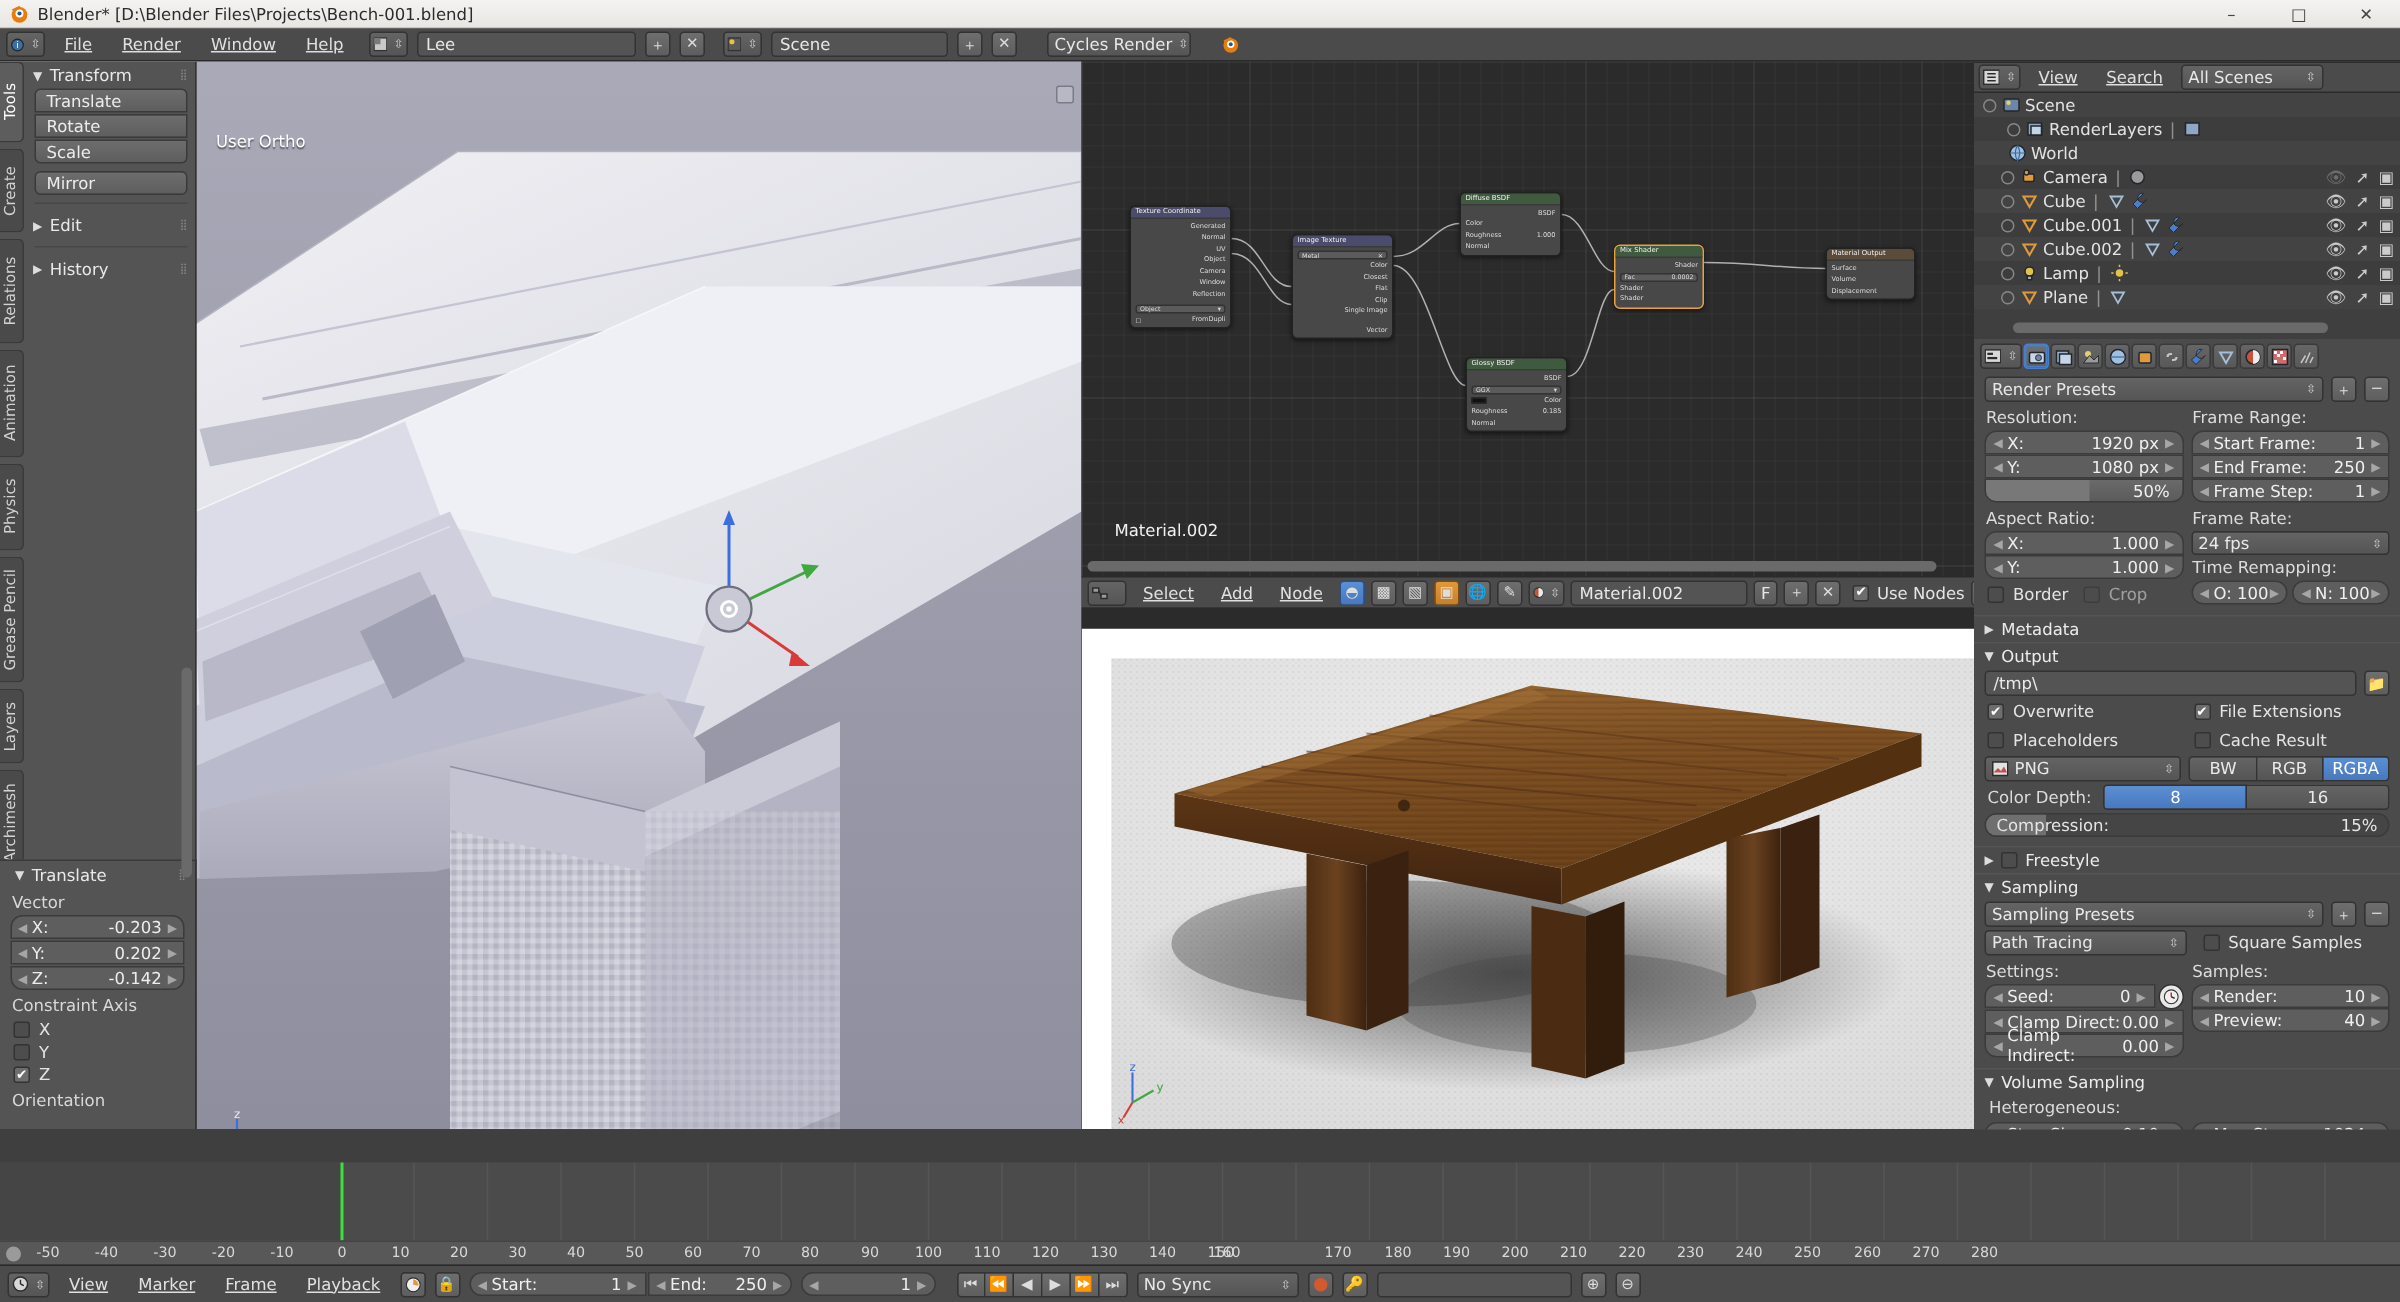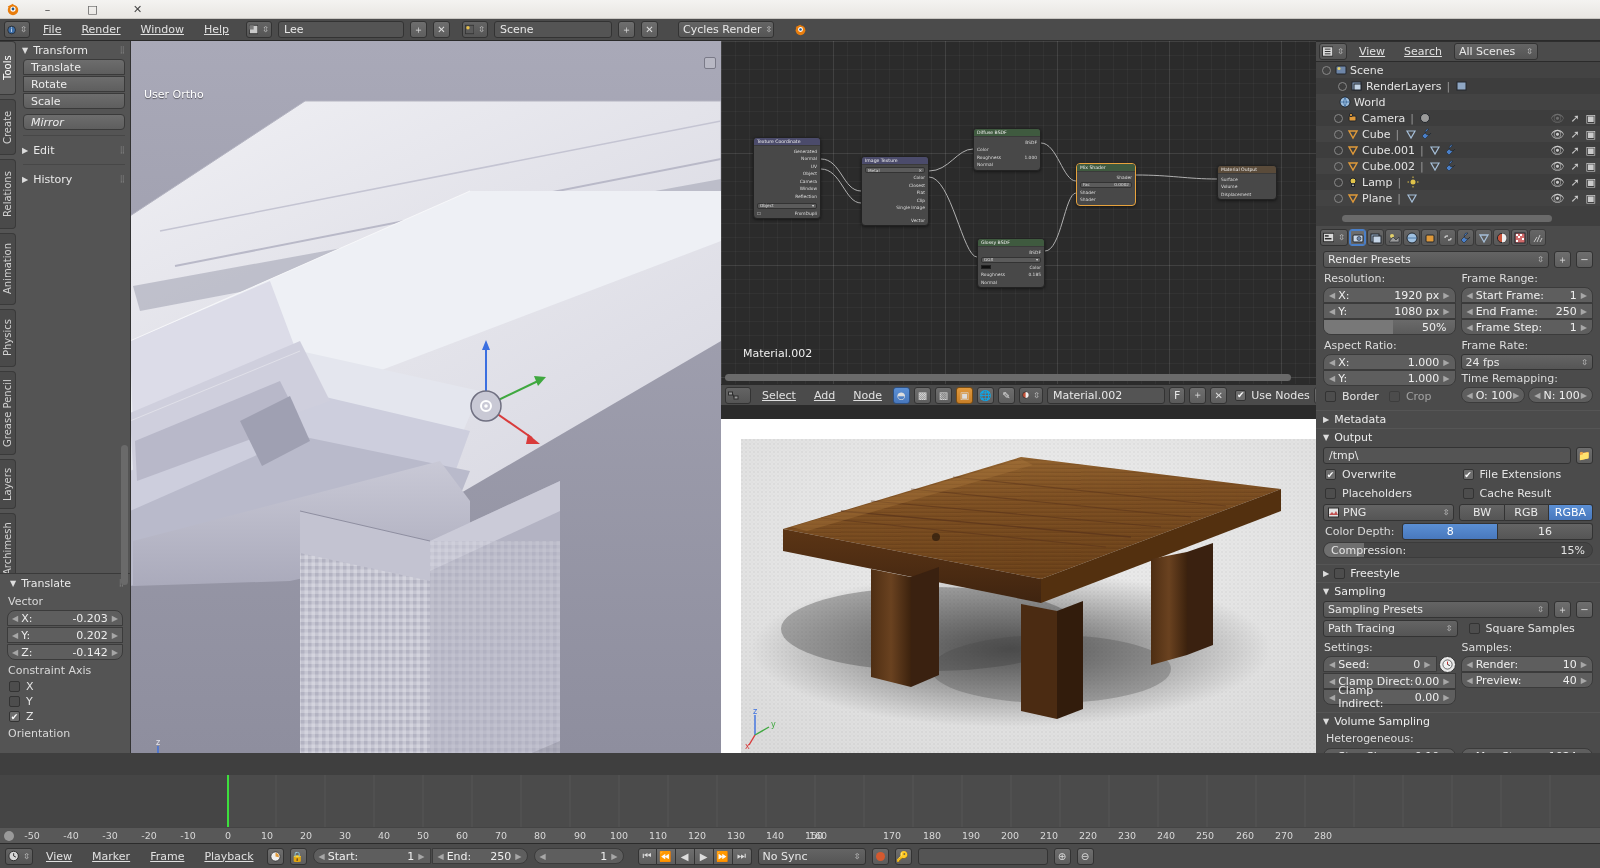--- a/index.html
+++ b/index.html
@@ -83,21 +83,21 @@
   .panelhdr .grip { margin-left:auto; color:#888; letter-spacing:1px; font-size:7px;}
   .tri { font-size:8px; color:#ddd; }
   .tool-btn {
     margin:0 6px 1px 6px; height:16px; border:1px solid #3a3a3a;
     background:linear-gradient(#6d6d6d,#5e5e5e); color:#ececec;
     display:flex; align-items:center; padding:0 7px; font-size:11px;
   }
   .tool-btn.t { border-radius:4px 4px 0 0; }
   .tool-btn.m { border-radius:0; }
   .tool-btn.b { border-radius:0 0 4px 4px; }
-  .tool-btn.s { border-radius:4px;font-style:italic; }
+  .tool-btn.s { border-radius:4px; }
   .sep-line { height:1px; background:#474747; margin:5px 6px; }
 
   
   .oppanel { position:absolute; left:0; bottom:0; width:131px; height:180px;
              background:#545454; border-top:1px solid #3a3a3a; border-right:1px solid #333;}
   .num-field {
     margin:0 7px 1px 7px; height:16px; background:#5e5e5e; border:1px solid #3b3b3b;
     display:flex; align-items:center; padding:0 4px; font-size:11px; color:#ededed;
   }
   .num-field.t { border-radius:8px 8px 0 0;}
@@ -202,20 +202,21 @@
 
 <div class="app">
 
   <div class="titlebar">
     <svg class="tb-icon" viewBox="0 0 16 16">
       <circle cx="8" cy="9" r="6" fill="#e87d0d"></circle>
       <circle cx="8" cy="8" r="3" fill="#fff"></circle>
       <circle cx="8" cy="8" r="1.6" fill="#265787"></circle>
       <path d="M2 5 L8 2 L9 4 L3.5 6.5 Z" fill="#e87d0d"></path>
     </svg>
+    <div class="tb-title">Blender* [D:\Blender Files\Projects\Bench-001.blend]</div>
     <div class="winbtns">
       <div class="winbtn">–</div>
       <div class="winbtn">□</div>
       <div class="winbtn close">✕</div>
     </div>
   </div>
 
   <div class="topbar">
     <div class="dd" style="width:26px;padding:0 2px;">
       <svg width="12" height="12" viewBox="0 0 12 12">
@@ -229,21 +230,21 @@
     <div class="menu">Window</div>
     <div class="menu">Help</div>
 
     <div class="dd" style="width:26px;padding:0 2px;margin-left:4px;">
       <svg width="11" height="11" viewBox="0 0 11 11">
         <rect x="0.5" y="0.5" width="10" height="10" fill="#c9c9c9" stroke="#333"></rect>
         <rect x="0.5" y="0.5" width="5" height="5" fill="#7a7a7a"></rect>
       </svg>
       <span class="arrows">⇳</span>
     </div>
-    <div class="field" style="width:126px;">Lee</div>
+    <div class="field" style="width:146px;">Lee</div>
     <div class="ico-btn">＋</div>
     <div class="ico-btn">✕</div>
 
     <div class="dd" style="width:26px;padding:0 2px;margin-left:6px;">
       <svg width="11" height="11" viewBox="0 0 11 11">
         <rect x="0.5" y="0.5" width="10" height="10" fill="#5a5a5a" stroke="#333"></rect>
         <circle cx="3.5" cy="3.5" r="2" fill="#e8c04a"></circle>
       </svg>
       <span class="arrows">⇳</span>
     </div>
@@ -764,21 +765,21 @@
         <svg width="12" height="11" viewBox="0 0 12 11">
           <rect x="0.5" y="0.5" width="11" height="10" fill="#d8d8d8" stroke="#2c2c2c"></rect>
           <line x1="3" y1="3" x2="9" y2="3" stroke="#2c2c2c"></line>
           <line x1="3" y1="5.5" x2="9" y2="5.5" stroke="#2c2c2c"></line>
           <line x1="3" y1="8" x2="9" y2="8" stroke="#2c2c2c"></line>
         </svg>
         <span class="arrows">⇳</span>
       </div>
       <div class="menu">View</div>
       <div class="menu">Search</div>
-      <div class="dd" style="width:84px;">
+      <div class="dd" style="width:95px;">
         <span>All Scenes</span>
         <span class="arrows">⇳</span>
       </div>
     </div>
 
     <div>
 
       <div class="olrow" style="padding-left:6px;">
         <span class="disc"></span>
         <span class="ic">

